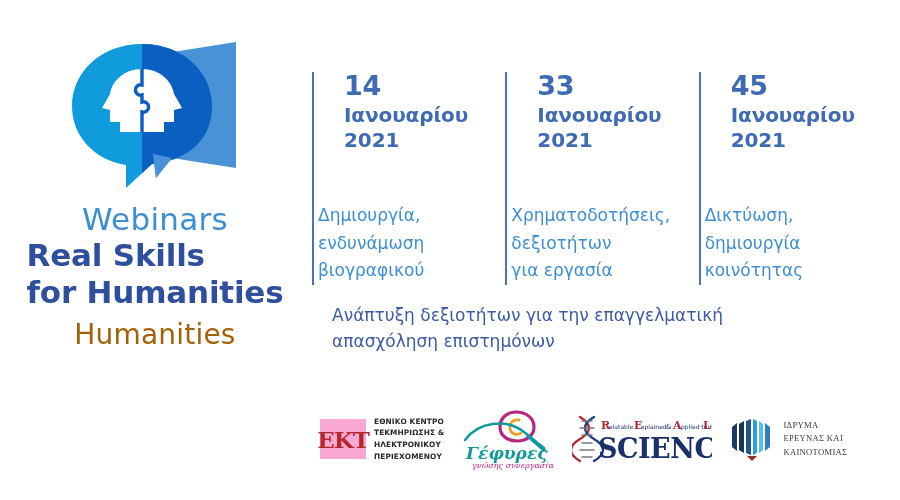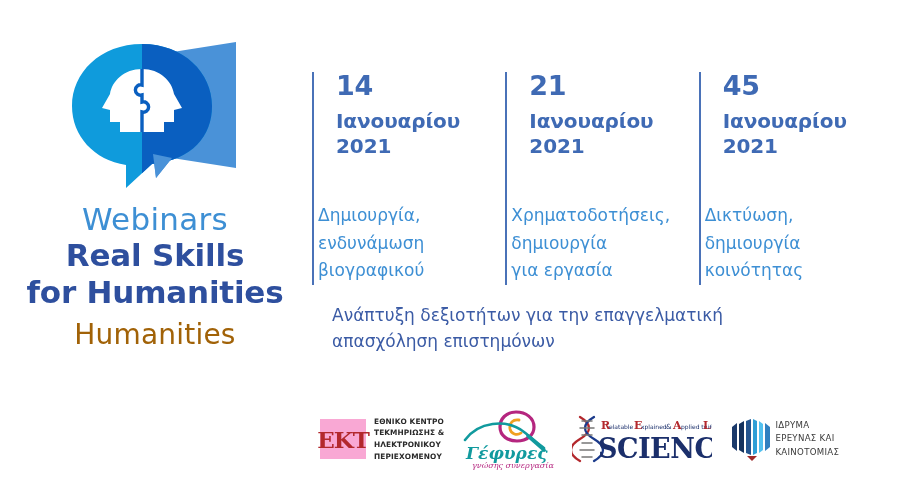--- a/index.html
+++ b/index.html
@@ -20,53 +20,53 @@
   }
   .logo-mark{width:190px;height:160px;position:relative;}
   .logo-mark svg{display:block;width:190px;height:160px;}
 
   .brand-webinars{
     color:#3d8fd4;font-size:31px;font-weight:400;
     letter-spacing:.3px;line-height:1.12;margin-top:6px;
   }
   .brand-main{
     color:#2e4f9e;font-size:31px;font-weight:700;
-    line-height:1.2;text-align:center;letter-spacing:-.2px;
+    line-height:1.2;letter-spacing:-.2px;
   }
   .brand-main .l2{display:block;}
   .brand-sub{
     color:#a16207;font-size:28px;font-weight:400;
     line-height:1.15;margin-top:8px;letter-spacing:.2px;
   }
 
   
   .cols{
     position:absolute;left:312px;top:72px;
     width:580px;height:215px;
     display:flex;
   }
   .col{
     position:relative;
-    padding-left:24px;
+    padding-left:32px;
     width:210px;
     box-sizing:border-box;
   }
   .col .rule{
     position:absolute;left:0;top:0;width:2px;height:213px;
     background:#4a72b8;
   }
   .day{
     color:#3f6ab4;font-size:27px;font-weight:700;
     line-height:1.0;letter-spacing:-.3px;
   }
   .month,.year{
     color:#3f6ab4;font-size:20px;font-weight:700;
     line-height:1.25;letter-spacing:-.1px;
   }
-  .month{margin-top:10px;}
+  .month{margin-top:4px;}
   .topic{
     position:absolute;top:130px;left:6px;right:4px;
     color:#3d8fd4;font-size:17px;font-weight:400;
     line-height:1.62;
   }
 
   
   .tagline{
     position:absolute;left:332px;top:303px;width:480px;
     color:#3b5ba5;font-size:17px;font-weight:400;
@@ -97,21 +97,21 @@
 
   
   .gef{width:92px;height:62px;position:relative;}
   .gef svg{display:block;}
 
   
   .sci{width:140px;height:52px;position:relative;}
   .sci svg{display:block;}
 
   
-  .idr{display:flex;align-items:center;gap:1px;}
+  .idr{display:flex;align-items:center;gap:9px;font-family:Liberation Serif, serif;}
   .idr-mark{width:44px;height:46px;}
   .idr-txt{
     color:#3a3a3a;font-size:8.6px;font-weight:400;line-height:1.55;
     letter-spacing:.3px;white-space:nowrap;
   }
 </style>
 </head>
 <body>
 
 <div class="poster">
@@ -173,25 +173,25 @@
       <div class="day">14</div>
       <div class="month">Ιανουαρίου</div>
       <div class="year">2021</div>
       <div class="topic" style="white-space:pre-line">Δημιουργία,
 ενδυνάμωση
 βιογραφικού</div>
     </div>
 
     <div class="col">
       <div class="rule"></div>
-      <div class="day">21</div>
+      <div class="day">33</div>
       <div class="month">Ιανουαρίου</div>
       <div class="year">2021</div>
       <div class="topic" style="white-space:pre-line">Χρηματοδοτήσεις,
-δημιουργία
+δεξιοτήτων
 για εργασία</div>
     </div>
 
     <div class="col">
       <div class="rule"></div>
       <div class="day">45</div>
       <div class="month">Ιανουαρίου</div>
       <div class="year">2021</div>
       <div class="topic" style="white-space:pre-line">Δικτύωση,
 δημιουργία

